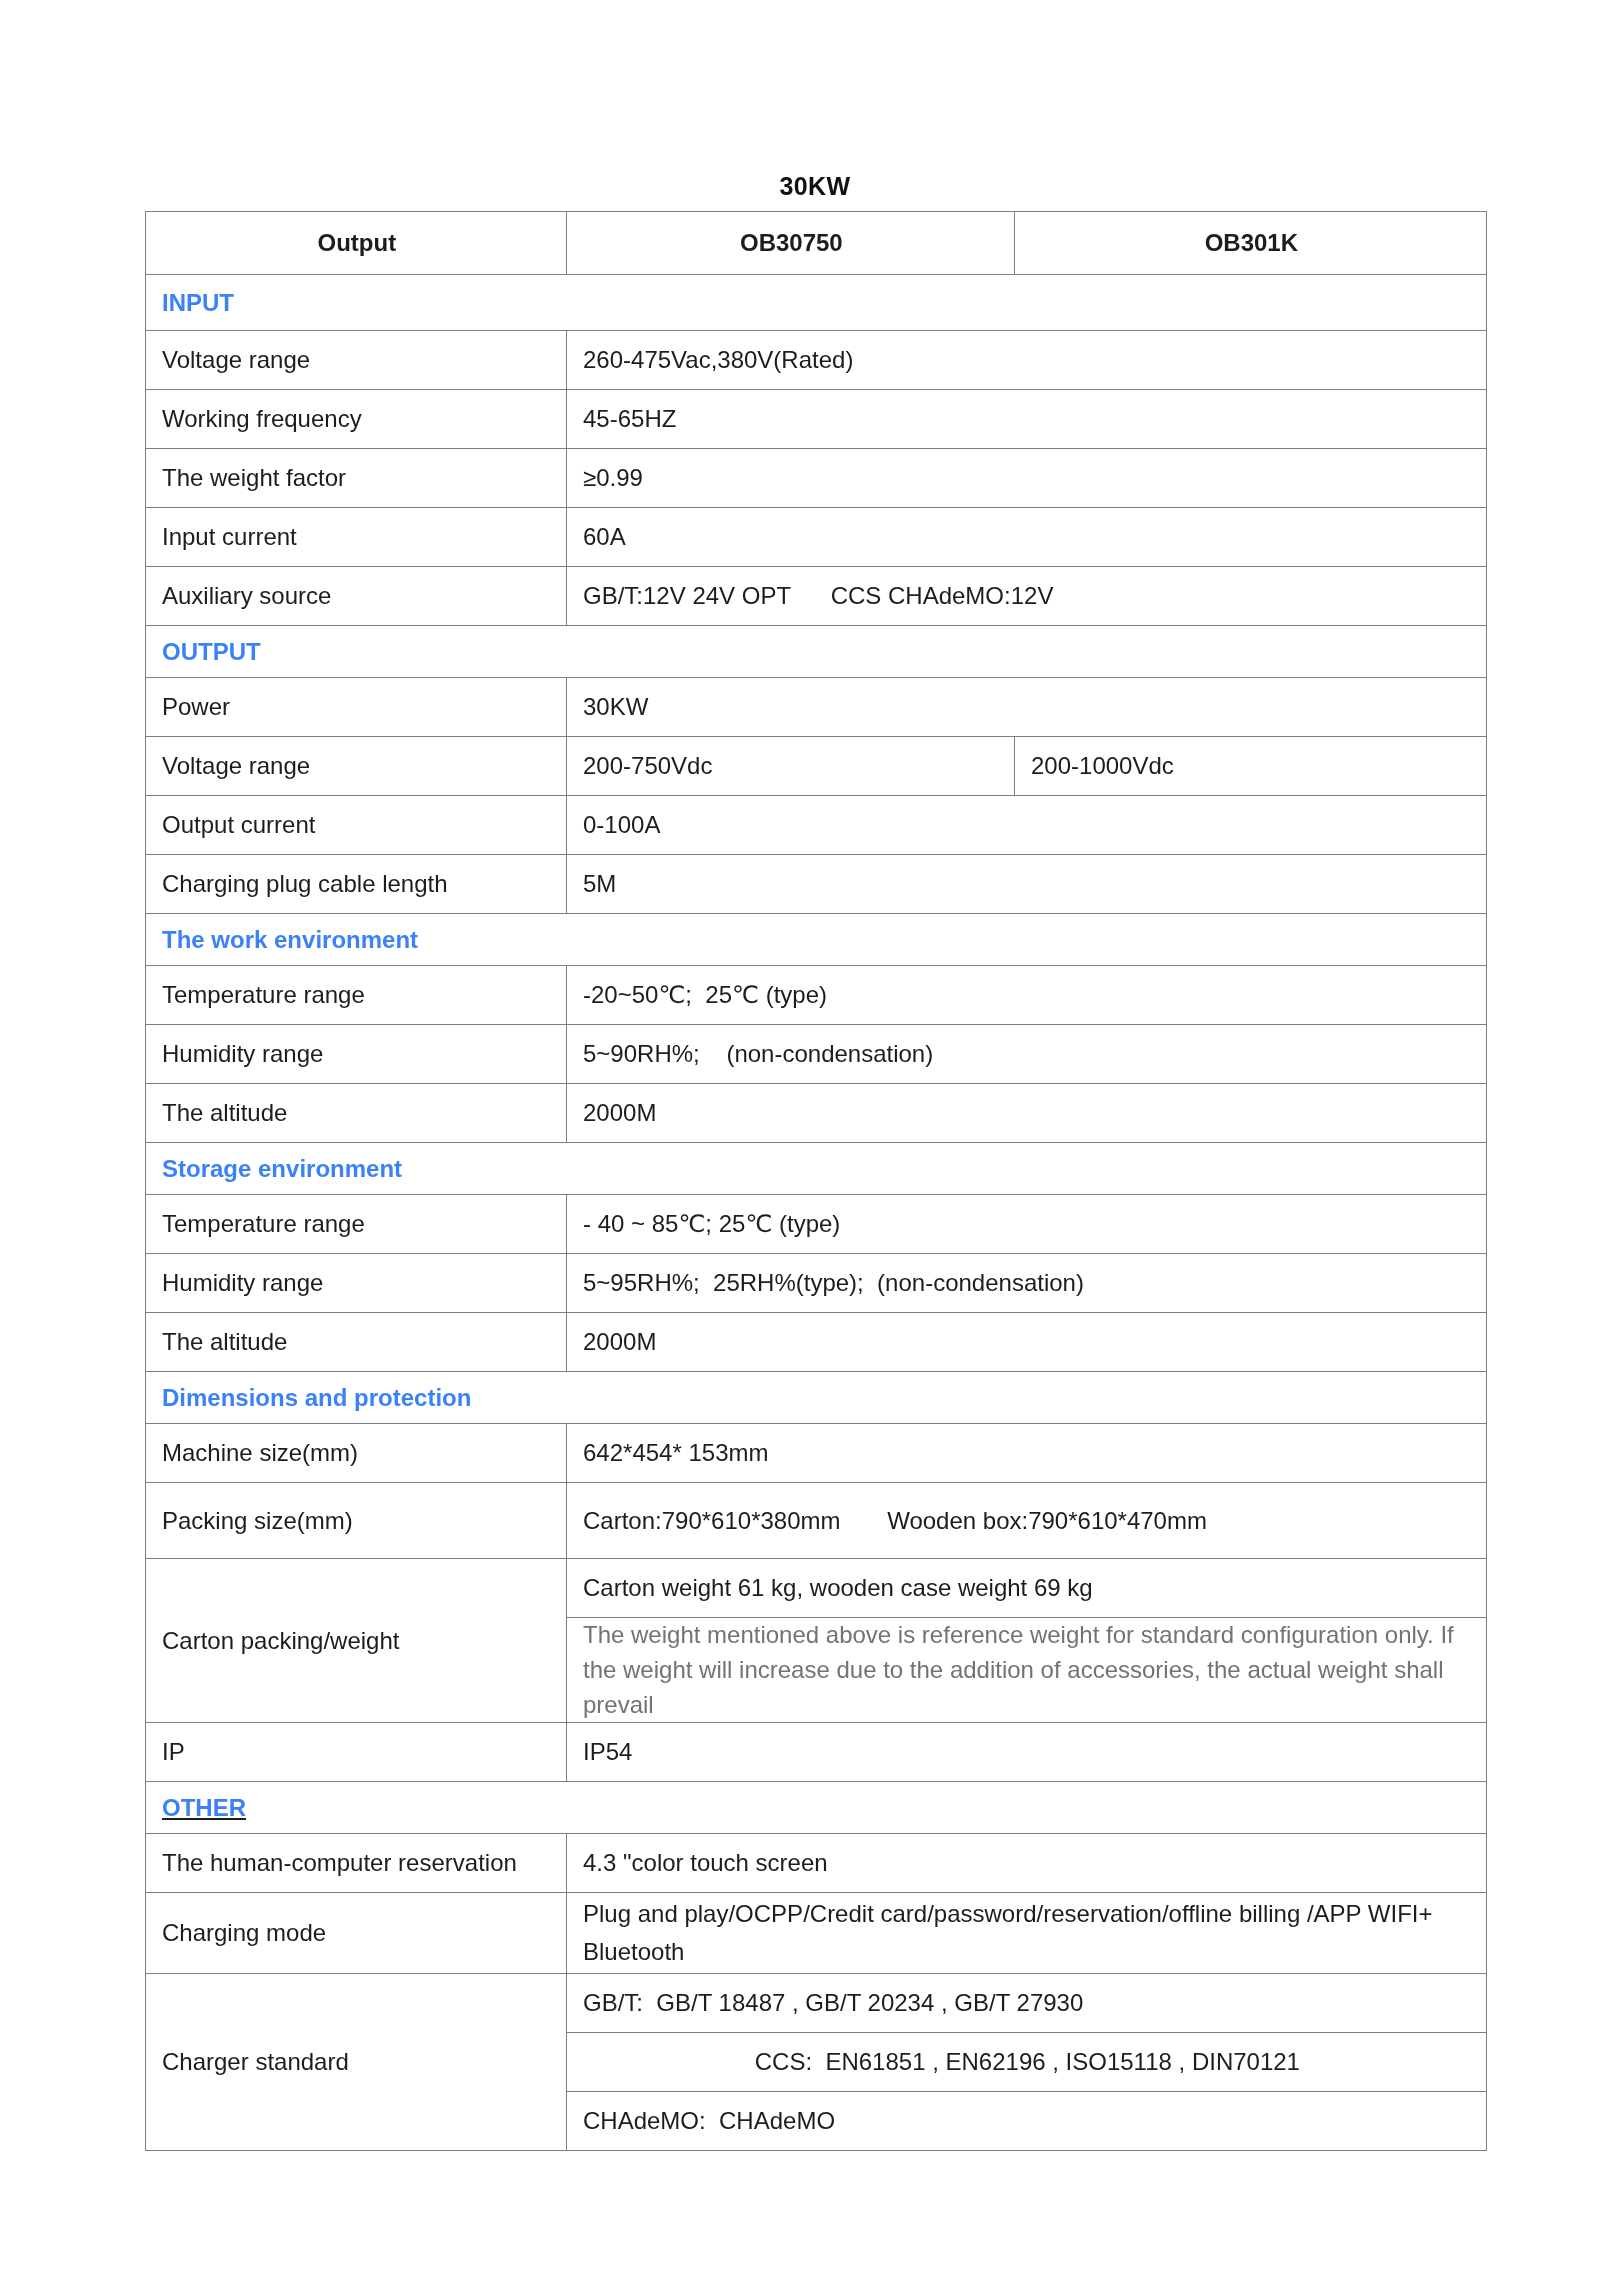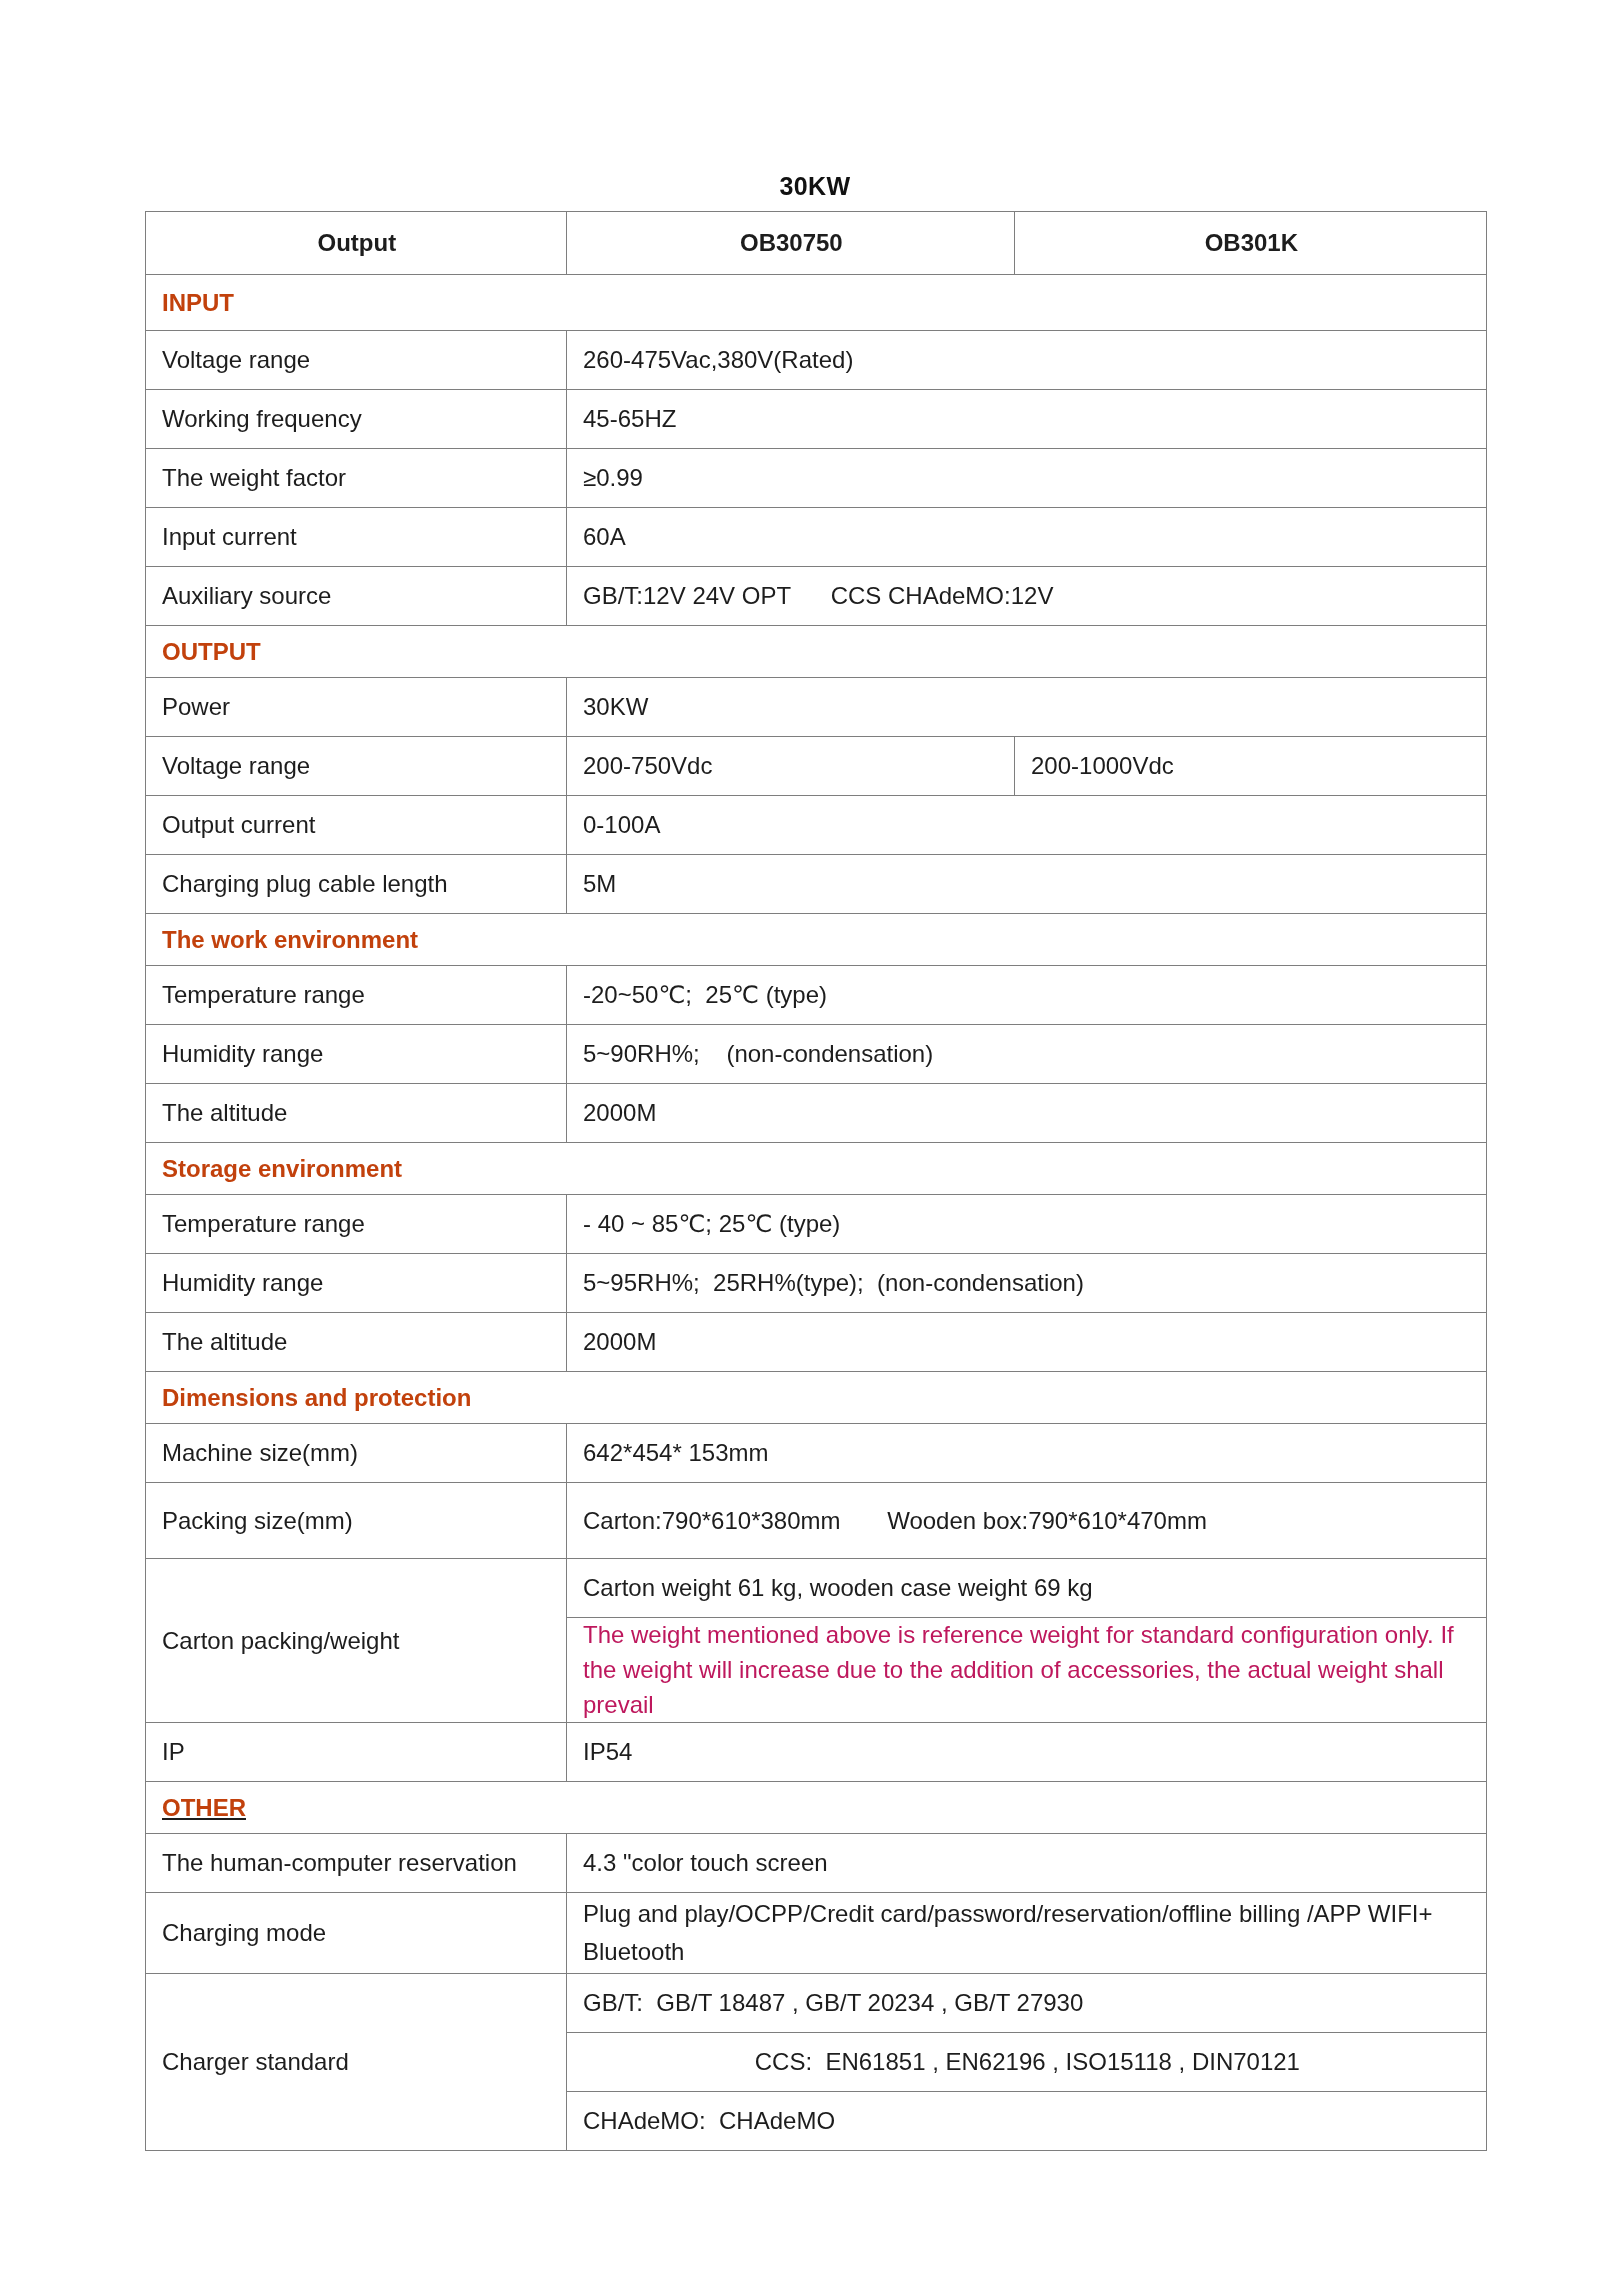--- a/index.html
+++ b/index.html
@@ -30,30 +30,30 @@
   table.spec td{
     border:1.8px solid #7e7e7e;
     vertical-align:middle;
     font-size:24px;
     padding:0 14.3px 0 16px;
     white-space:pre-wrap;
     overflow:hidden;
   }
   td.sec{
     font-weight:bold;
-    color:#c2410c;
+    color:#3b82f6;
   }
   td.lab{ }
   td.val{ padding-left:18px; }
   td.center{ text-align:center; font-weight:bold; }
   td.note{
     font-size:18px;
     line-height:1.45;
     padding-top:7.2px;padding-bottom:7.2px;
-    color:#be185d;
+    color:#737373;
   }
   td.tall{ line-height:1.62; padding-top:3.6px;padding-bottom:3.6px; }
 </style>
 </head>
 <body>
 
 <div class="doc-title">30KW</div>
 
 <table class="spec">
   <colgroup>

